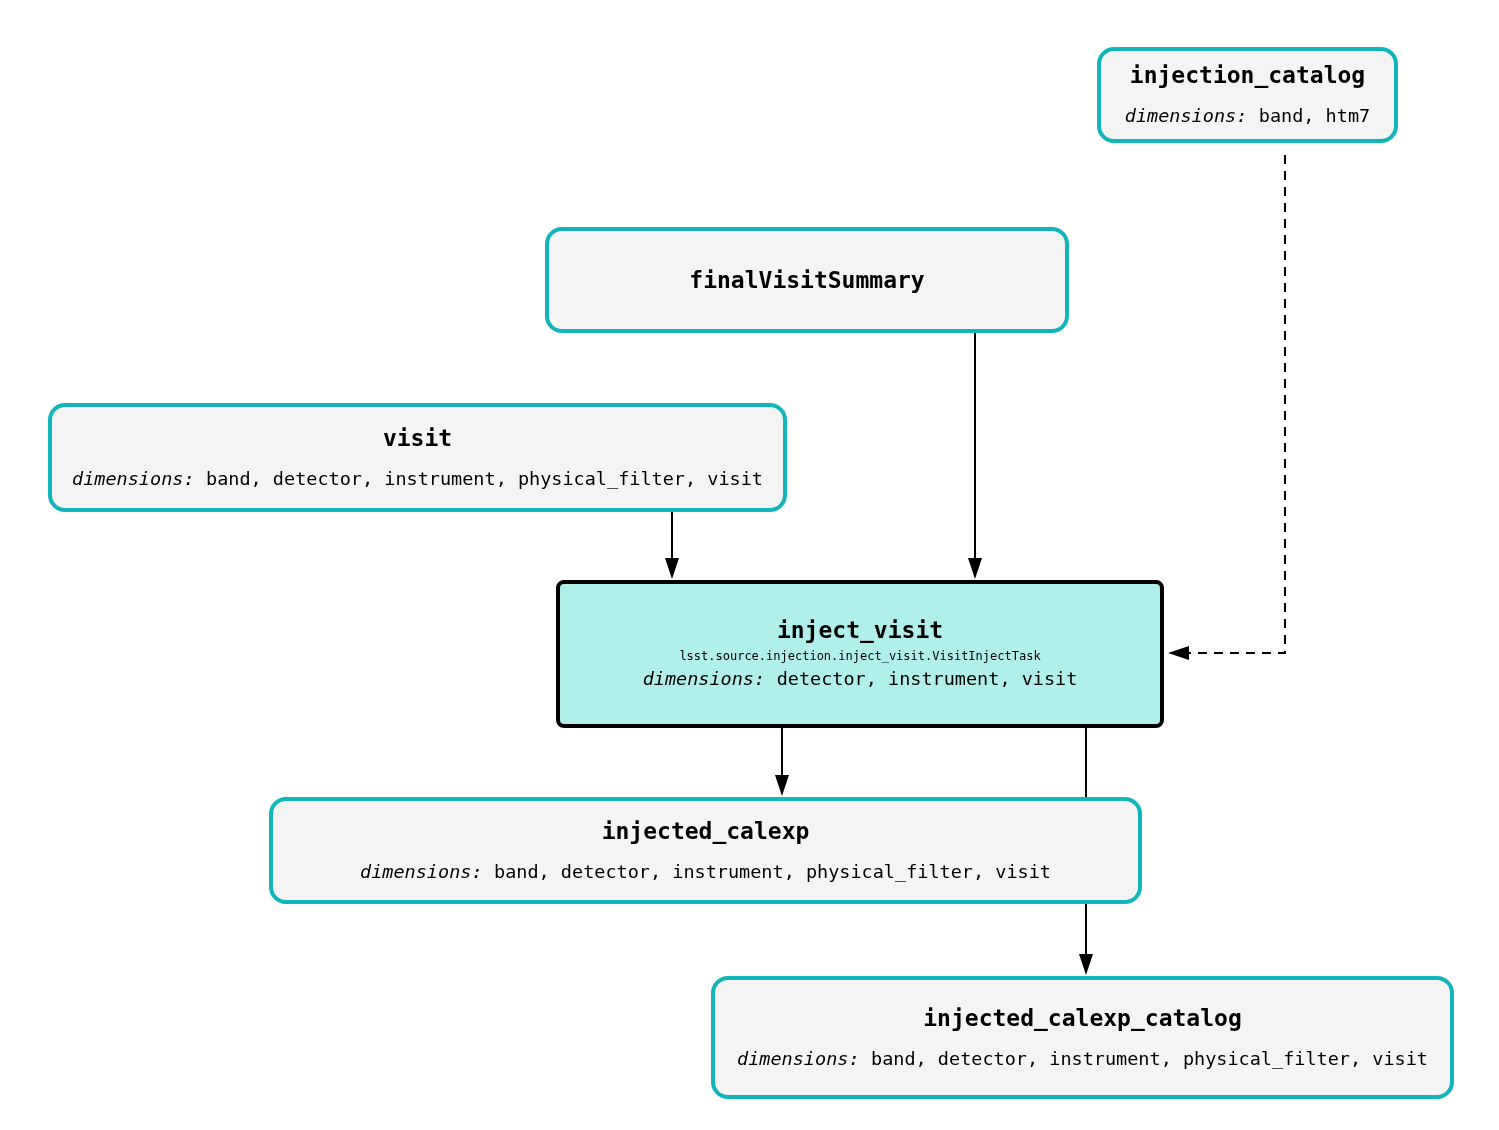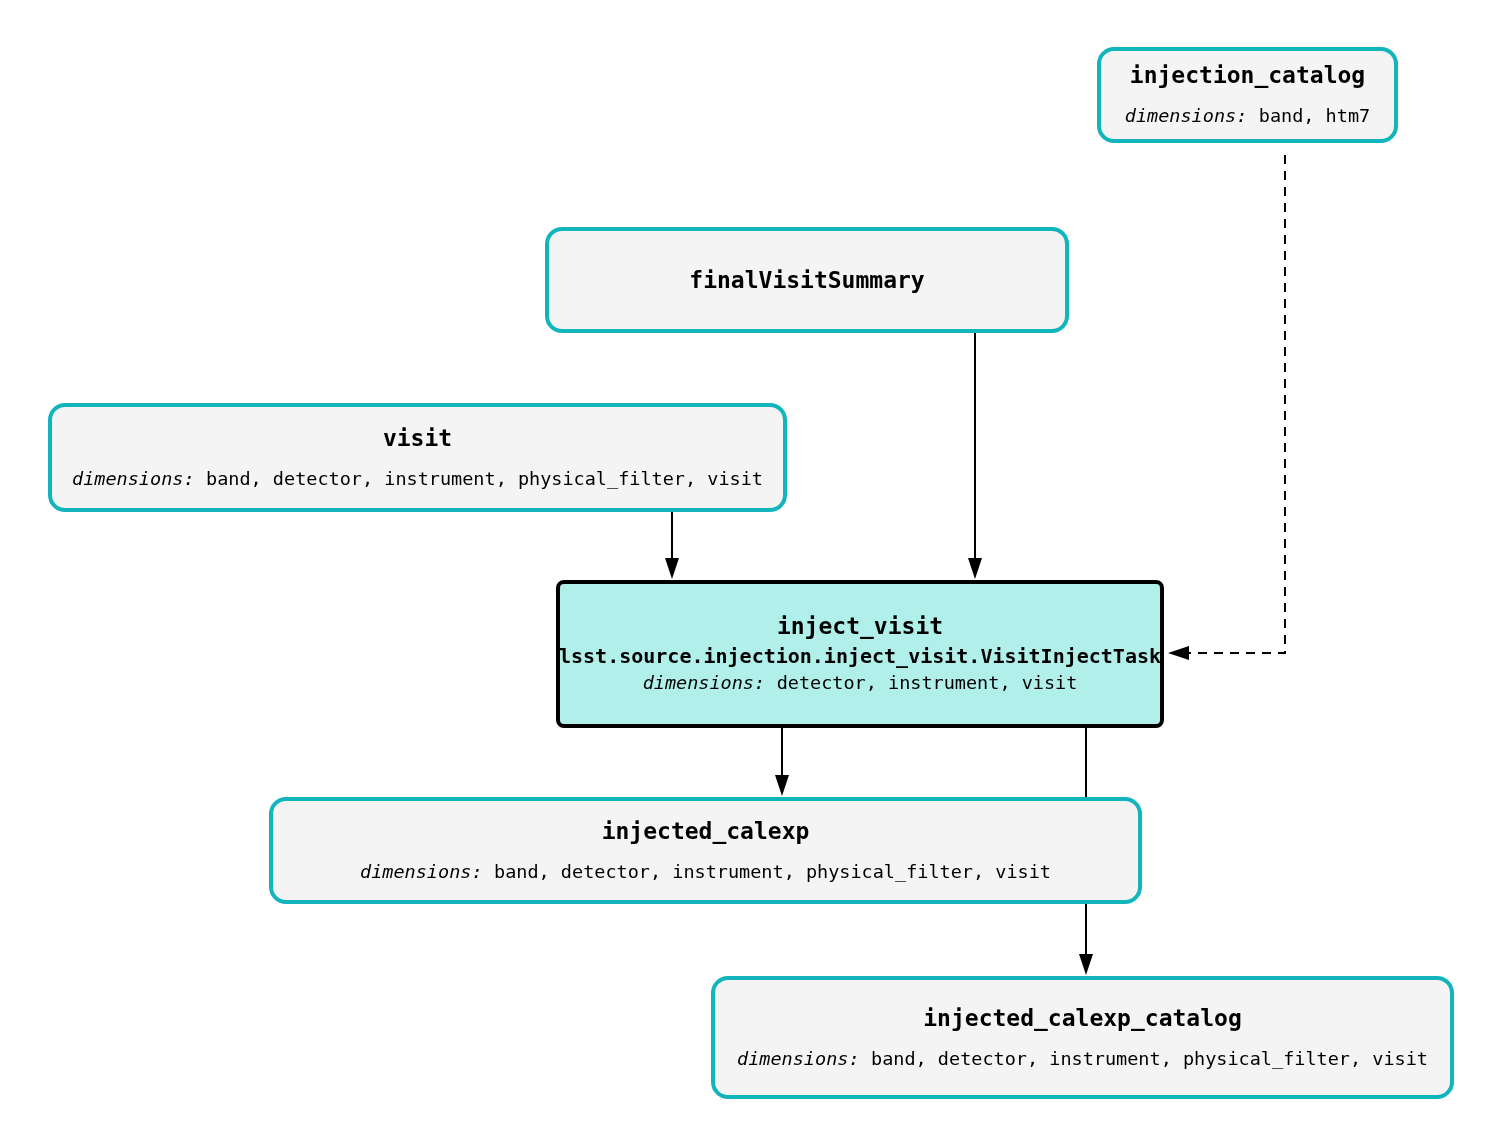--- a/index.html
+++ b/index.html
@@ -58,23 +58,22 @@
     border-radius: 8px;
     gap: 8px;
     align-items: center;
   }
   .node-title {
     font-weight: bold;
     font-size: 23px;
     line-height: 1;
   }
   .node-class {
-    font-size: 20px;
+    font-size: 12px;
     line-height: 1;
-    font-weight: bold;
   }
   .node-dims {
     font-size: 18.5px;
     line-height: 1;
   }
   .dims-label {
     font-style: italic;
     margin-right: 0.62em;
   }
 </style>

